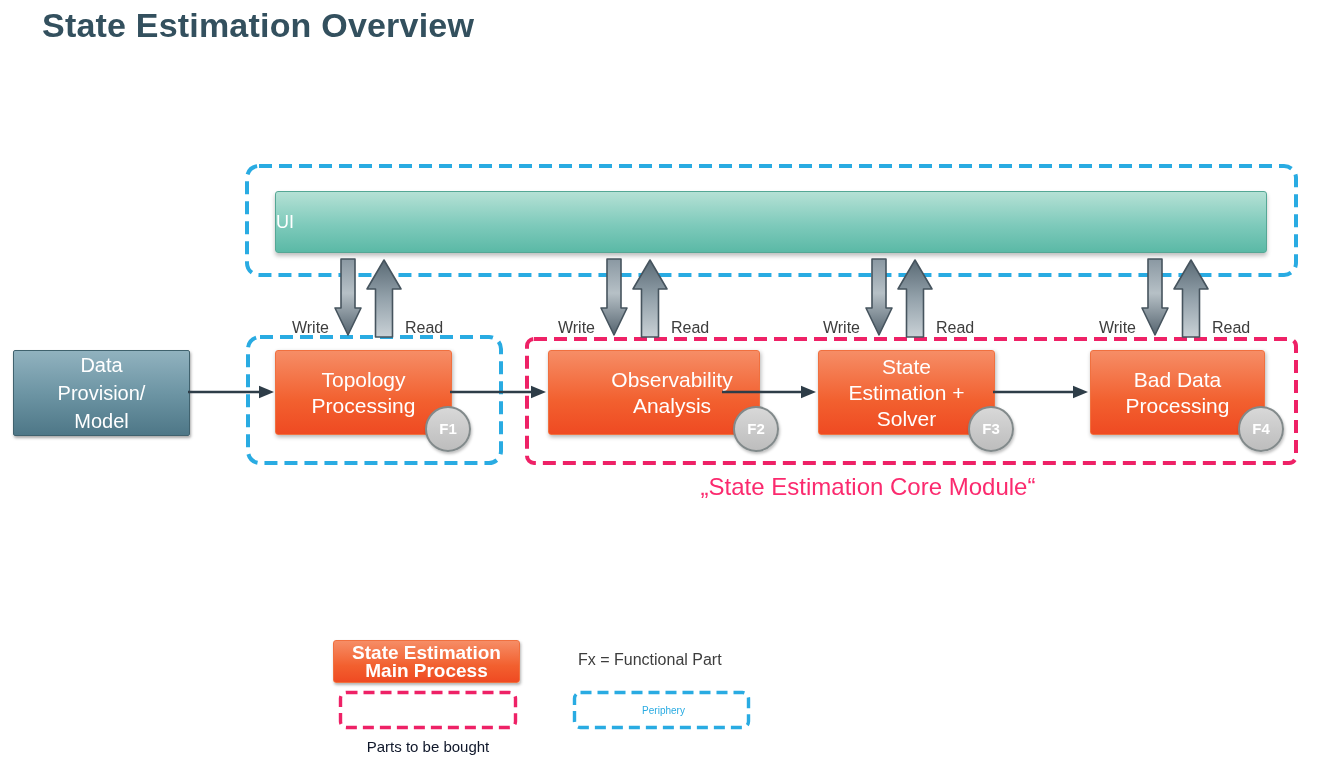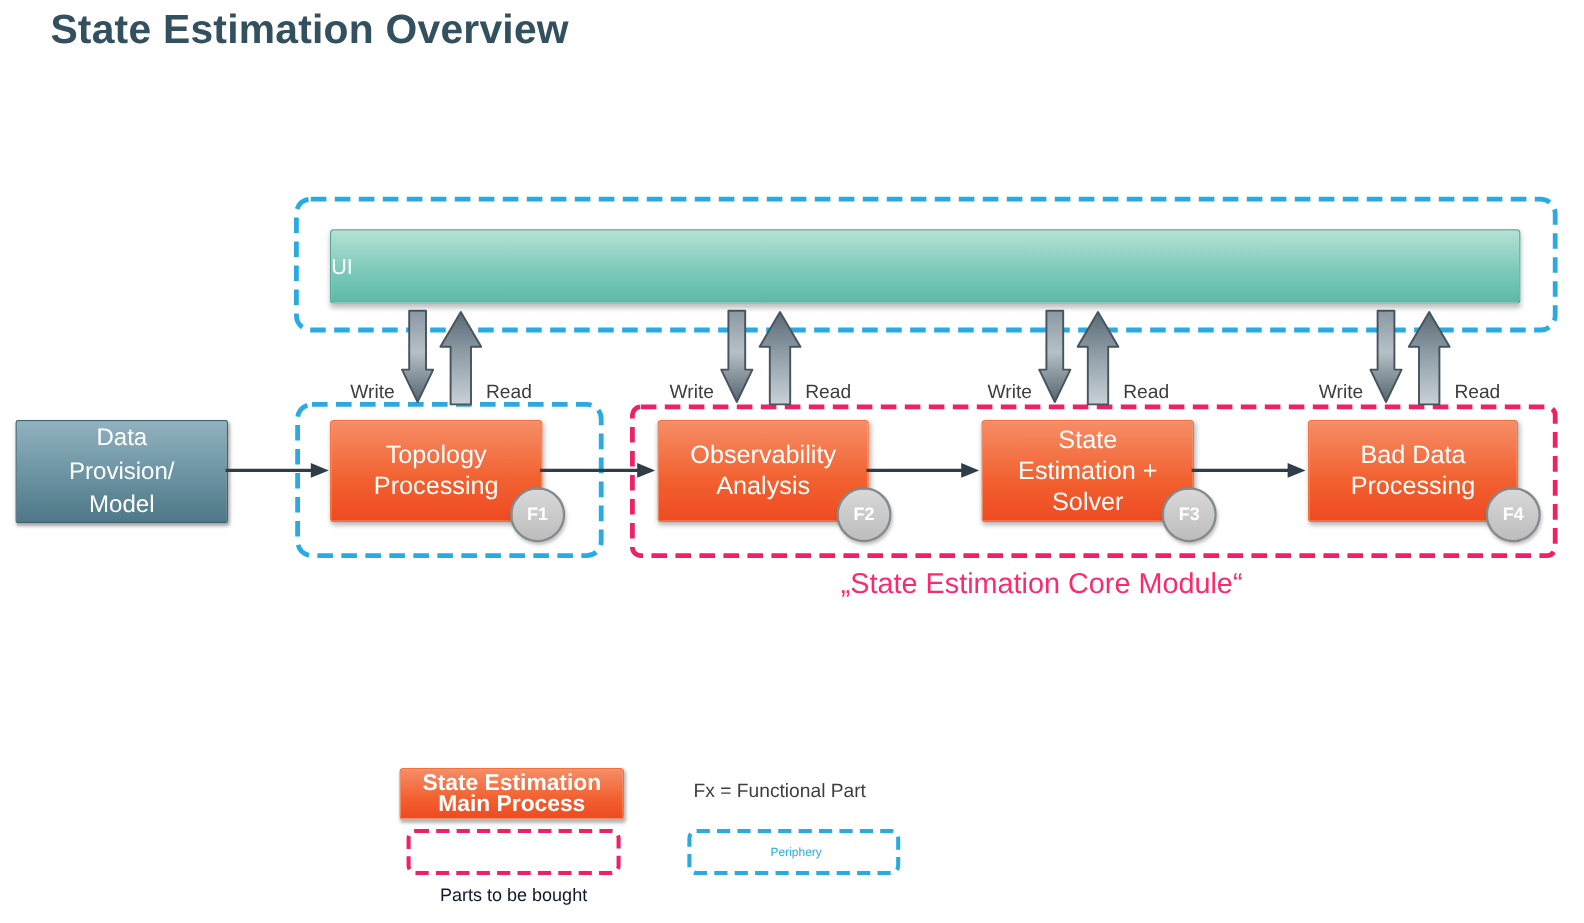--- a/index.html
+++ b/index.html
@@ -71,21 +71,21 @@
 
   <div class="abs src pre">Data
 Provision/
 Model</div>
 
   <div class="abs proc" style="left:275px;width:175px;">
     <span class="pre">Topology
 Processing</span>
     <span class="badge">F1</span>
   </div>
-  <div class="abs proc" style="left:548px;width:174px;">
+  <div class="abs proc" style="left:548px;width:174px;padding-left:36px;">
     <span class="pre">Observability
 Analysis</span>
     <span class="badge">F2</span>
   </div>
   <div class="abs proc" style="left:818px;width:175px;">
     <span class="pre">State
 Estimation +
 Solver</span>
     <span class="badge">F3</span>
   </div>

